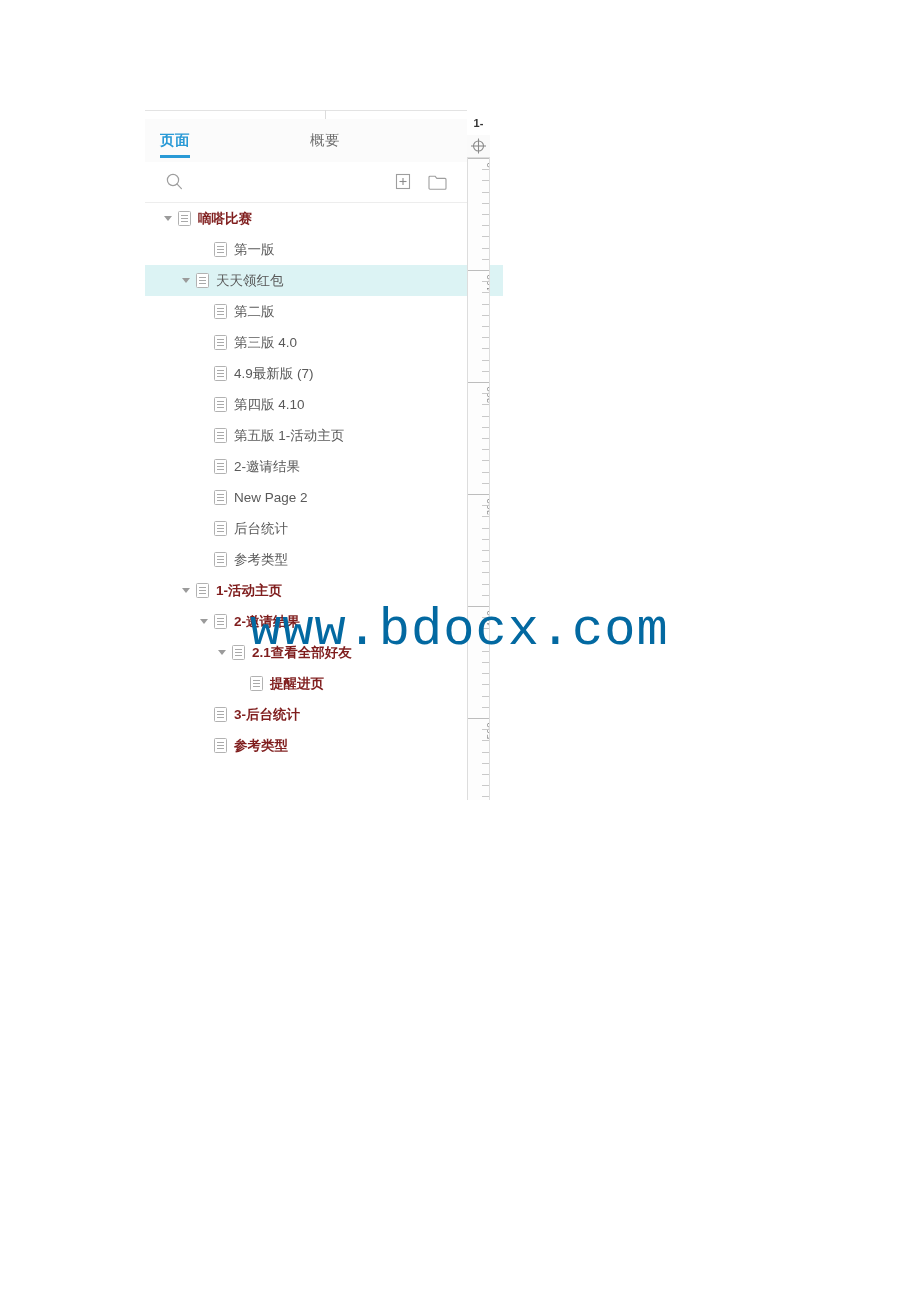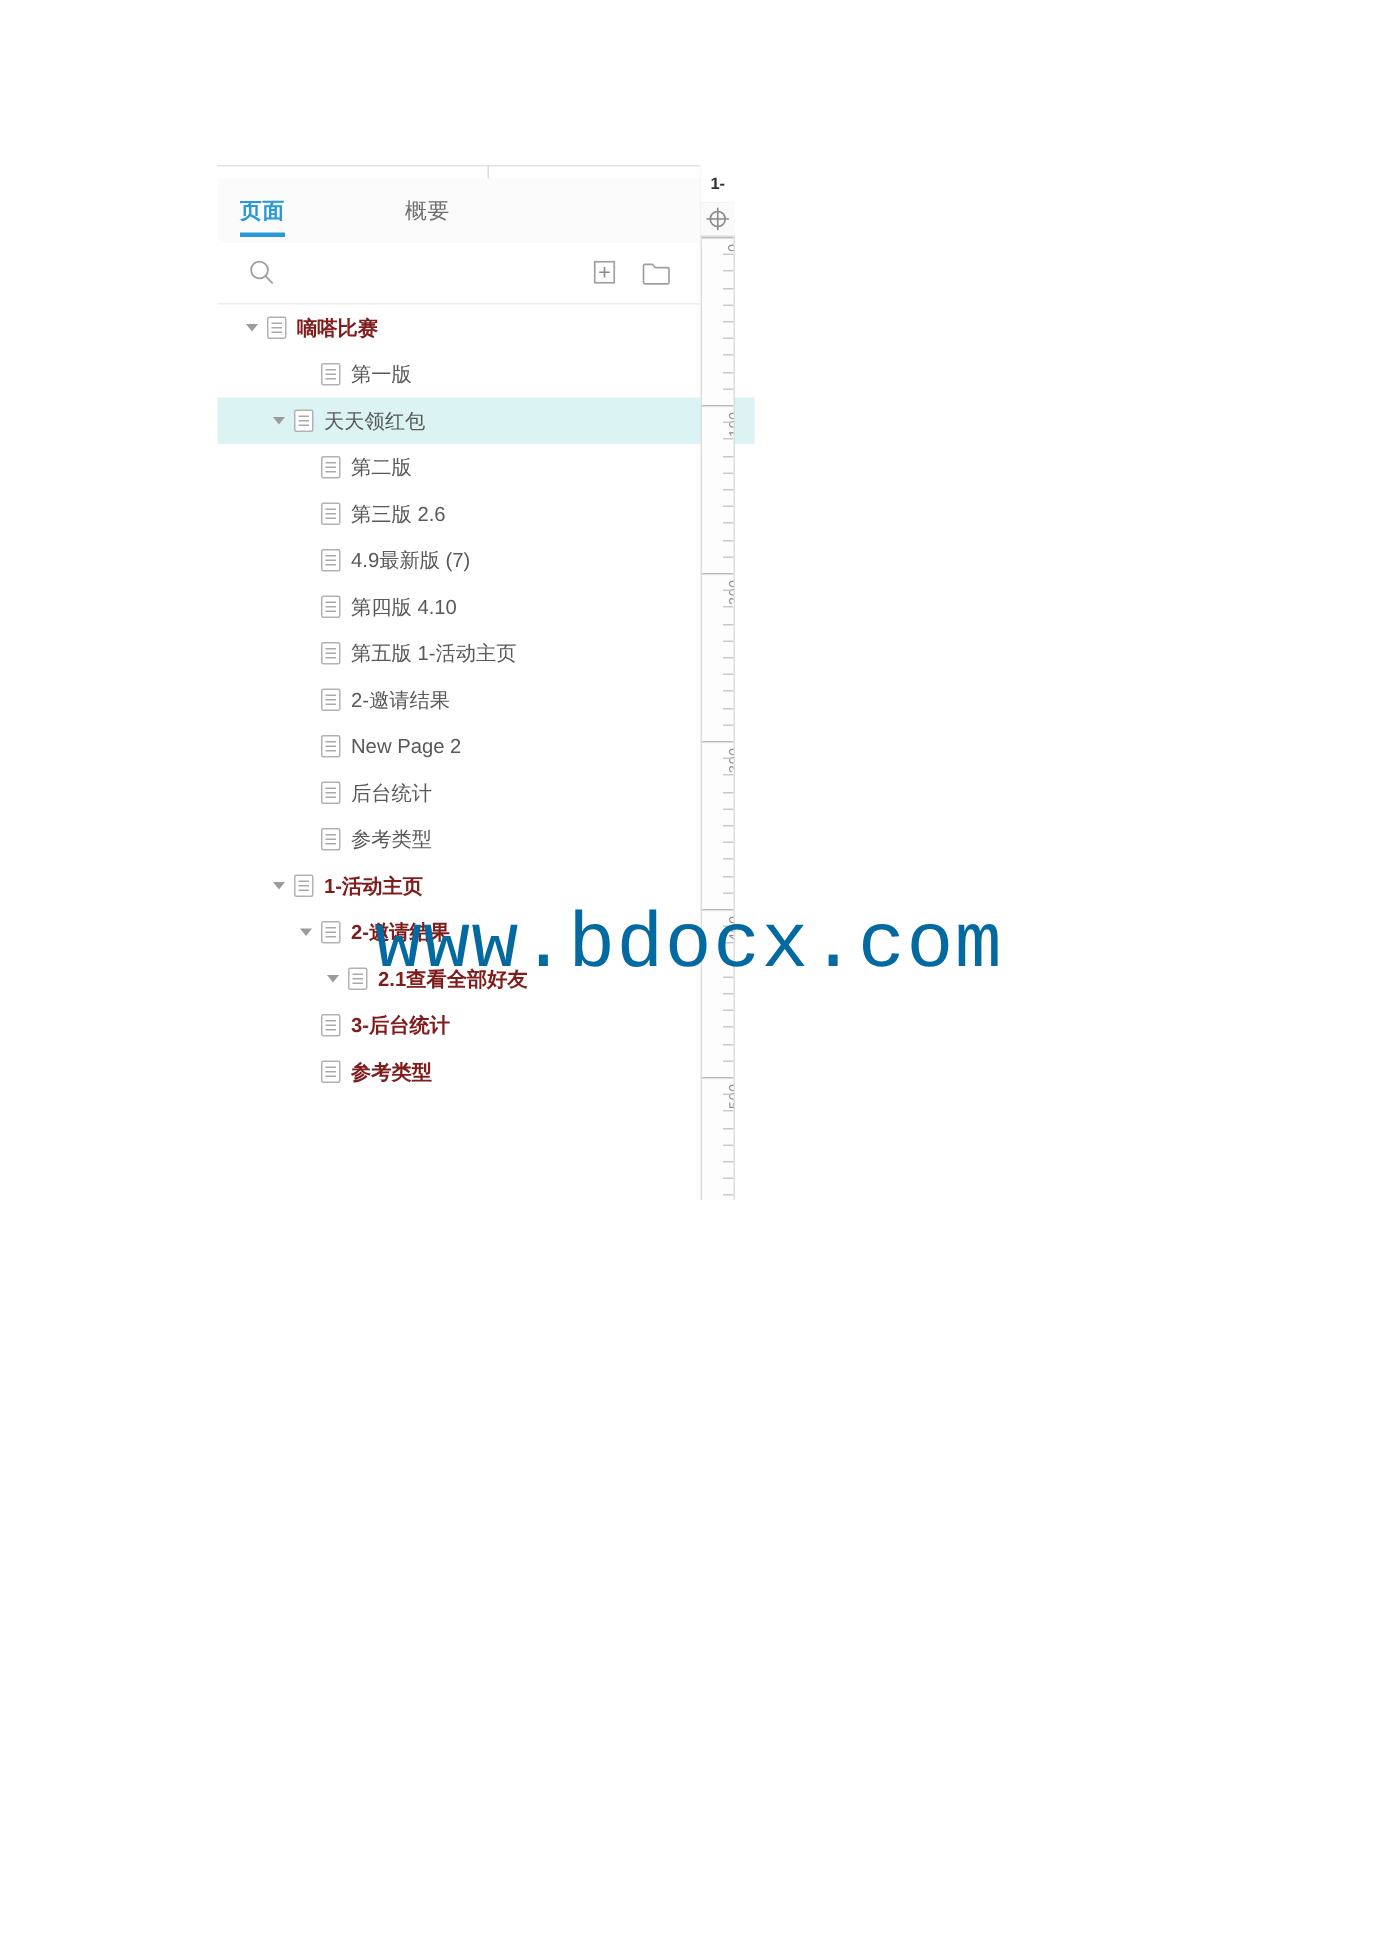--- a/index.html
+++ b/index.html
@@ -69,21 +69,21 @@
   }
   .tab.is-active .tab-underline {
     position: absolute;
     left: 0;
     bottom: -8px;
     width: 100%;
     height: 3px;
     background: #2a9ad6;
   }
   #tab-pages { left: 0; margin-left: 15px; }
-  #tab-outline { margin-left: 80px; }
+  #tab-outline { margin-left: 120px; }
 
   
   #search-row {
     position: absolute;
     left: 0;
     top: 52px;
     width: 322px;
     height: 40px;
     background: #ffffff;
     border-bottom: 1px solid #ededed;
@@ -323,21 +323,21 @@
         </span>
         <span class="tree-label">第二版</span>
       </div>
       <div class="tree-row" style="padding-left: 54px;">
         <span class="twisty"></span>
         <span class="page-icon">
           <i></i>
           <i></i>
           <i></i>
         </span>
-        <span class="tree-label">第三版 2.6</span>
+        <span class="tree-label">第三版 4.0</span>
       </div>
       <div class="tree-row" style="padding-left: 54px;">
         <span class="twisty"></span>
         <span class="page-icon">
           <i></i>
           <i></i>
           <i></i>
         </span>
         <span class="tree-label">4.9最新版 (7)</span>
       </div>
@@ -414,20 +414,29 @@
         <span class="tree-label">2-邀请结果</span>
       </div>
       <div class="tree-row bold" style="padding-left: 72px; align-items: center;">
         <span class="twisty open"></span>
         <span class="page-icon">
           <i></i>
           <i></i>
           <i></i>
         </span>
         <span class="tree-label">2.1查看全部好友</span>
+      </div>
+      <div class="tree-row bold" style="padding-left: 90px;">
+        <span class="twisty"></span>
+        <span class="page-icon">
+          <i></i>
+          <i></i>
+          <i></i>
+        </span>
+        <span class="tree-label">提醒进页</span>
       </div>
       <div class="tree-row bold" style="padding-left: 54px;">
         <span class="twisty"></span>
         <span class="page-icon">
           <i></i>
           <i></i>
           <i></i>
         </span>
         <span class="tree-label">3-后台统计</span>
       </div>

